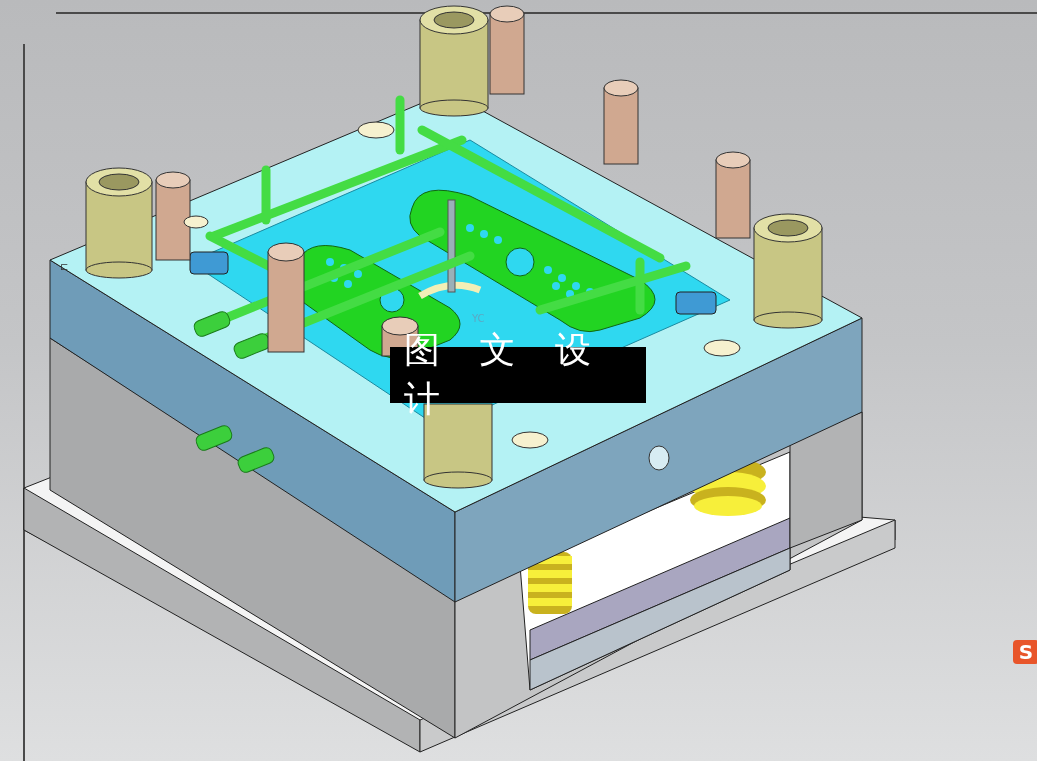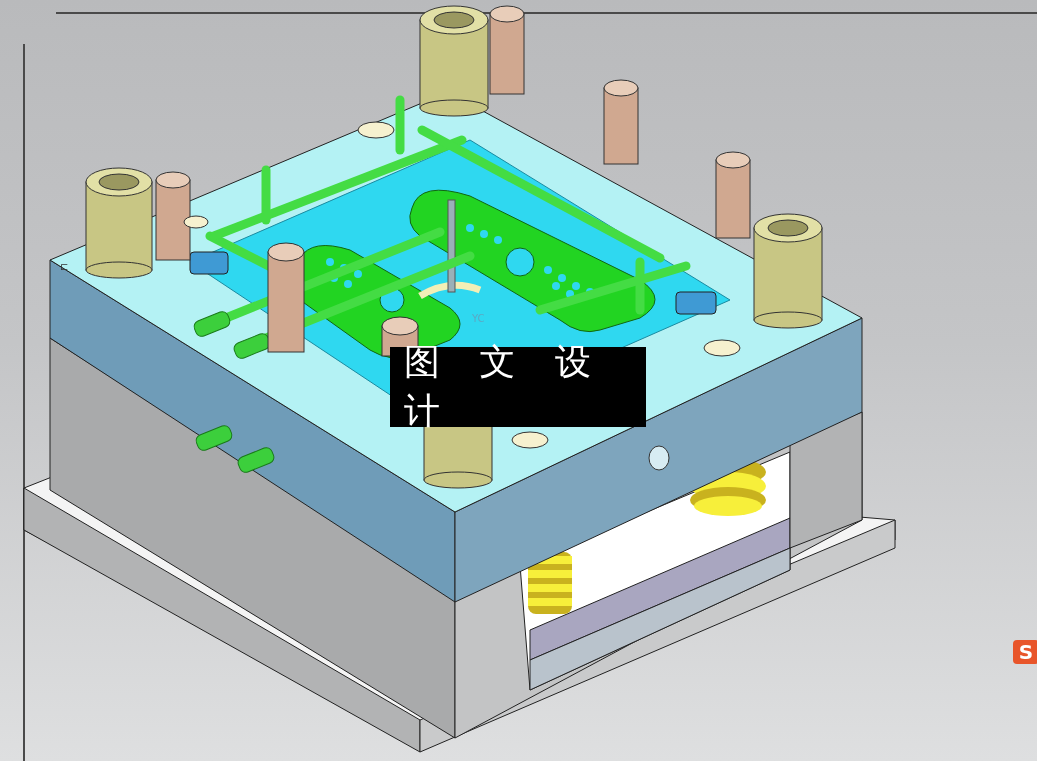--- a/index.html
+++ b/index.html
@@ -1,20 +1,20 @@
 <!DOCTYPE html>
 <html><head>
 <meta charset="utf-8">
 <style>
   html, body { margin:0; padding:0; }
   body { width:1037px; height:761px; overflow:hidden; background:#c4c5c7; font-family:"DejaVu Sans", sans-serif; }
   #viewport { position:absolute; left:0; top:0; width:1037px; height:761px;
     background: linear-gradient(180deg, #b9babc 0%, #c4c5c7 45%, #dedfe0 100%); }
   #scene { position:absolute; left:0; top:0; }
-  #watermark { position:absolute; left:390px; top:347px; width:256px; height:80px; background:#000;
+  #watermark { position:absolute; left:390px; top:347px; width:256px; height:56px; background:#000;
     display:flex; align-items:center; justify-content:center; }
   #watermark span { color:#fff; font-family:"DejaVu Serif", serif; font-size:36px; letter-spacing:14px; padding-left:14px; }
   #logo { position:absolute; left:1013px; top:640px; width:26px; height:24px; border-radius:4px;
     background:#e8552a; color:#fff; font-weight:bold; font-size:20px; line-height:24px; text-align:center; font-family:"DejaVu Sans", sans-serif; }
 </style>
 </head>
 <body>
 
 <div id="viewport">
   <svg id="scene" width="1037" height="761" viewBox="0 0 1037 761">

